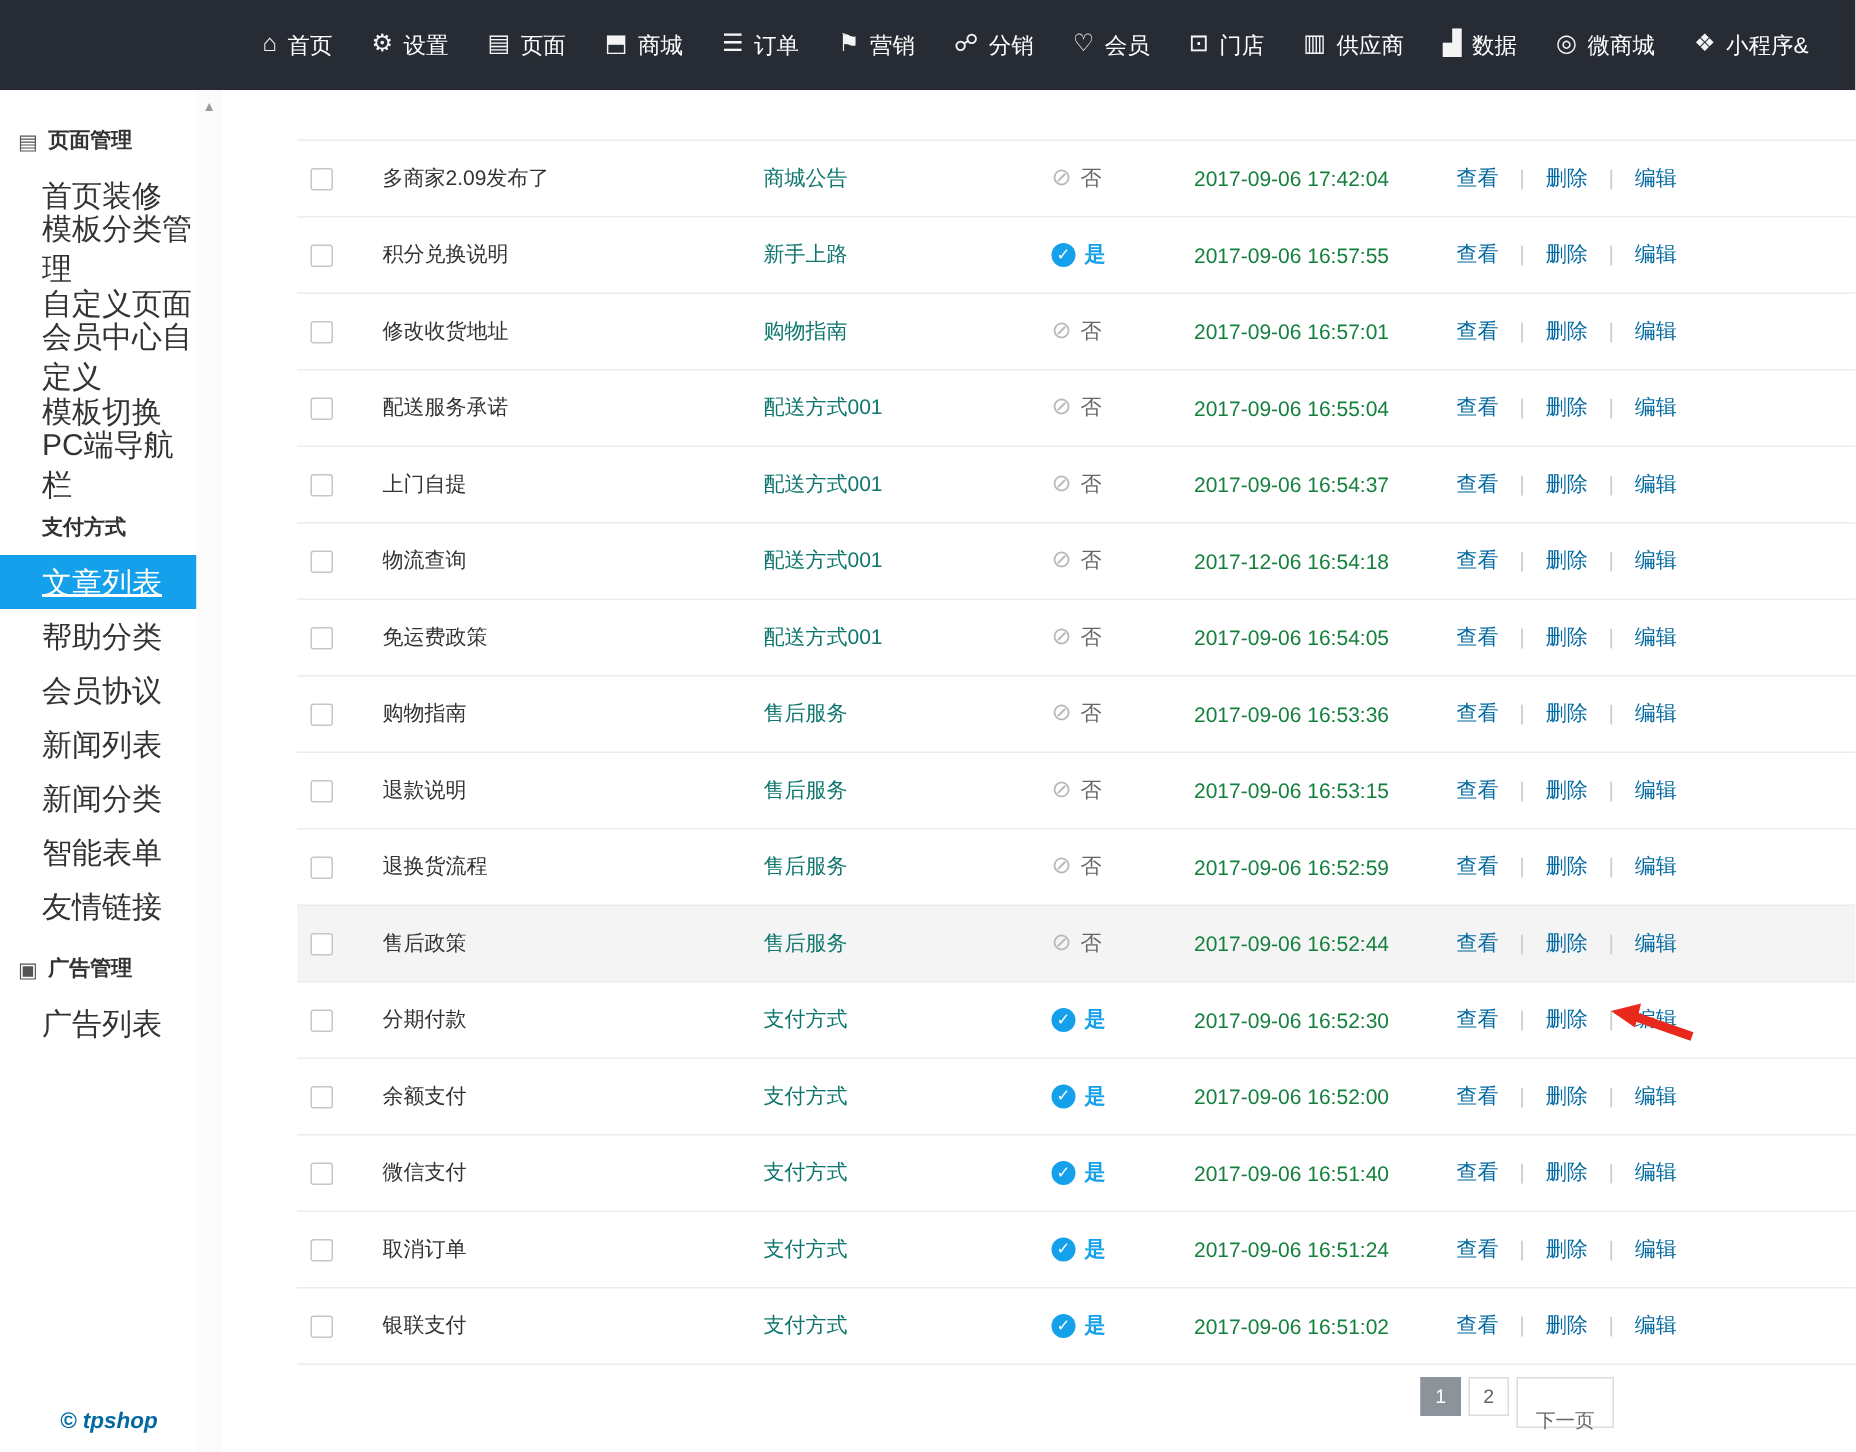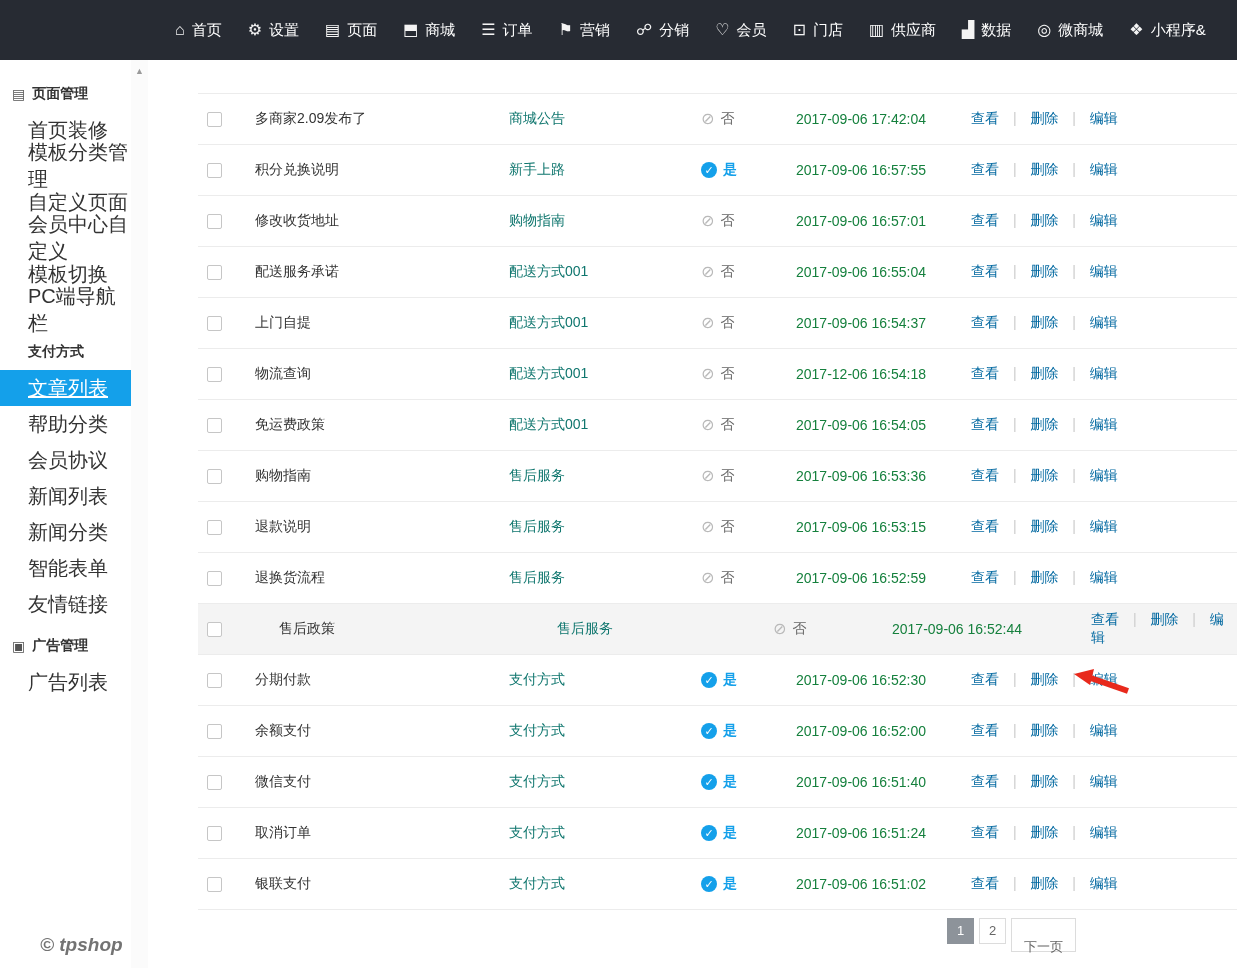--- a/index.html
+++ b/index.html
@@ -18,33 +18,33 @@
   
   .sidebar { position:absolute; top:60px; left:0; width:131px; bottom:0;
     background:#fff; padding-top:10px; z-index:4; }
   .s-header { height:36px; margin-top:6px; display:flex; align-items:center;
     gap:7px; padding-left:12px; font-size:14px; font-weight:bold; color:#333; }
   .s-header.no-icon { padding-left:28px; }
   .s-header .sicon-h { font-size:14px; color:#555; }
   .s-item { height:36px; display:flex; align-items:center; padding-left:28px;
     font-size:20px; color:#333; cursor:pointer; }
   .s-item.active { background:#14a0ea; color:#fff;text-decoration:underline; }
-  .side-footer { position:absolute; bottom:12px; left:40px; color:#737373;
-    font-size:19px; font-weight:bold; font-style:italic; }
+  .side-footer { position:absolute; bottom:12px; left:40px; color:#0369a1;
+    font-size:15px; font-weight:bold; font-style:italic; }
 
   .side-scroll { position:absolute; top:60px; left:131px; width:17px; bottom:0;
     background:#fbfbfb; text-align:center; z-index:4; }
   .scroll-up { color:#9a9a9a; font-size:9px; padding-top:6px; cursor:pointer; }
 
   
   .table { position:absolute; top:93px; left:198px; right:0;
     border-top:1px solid #ececec; background:#fff; }
   .row { display:flex; align-items:center; height:51px;
     border-bottom:1px solid #ececec; font-size:14px; color:#333; }
-  .row.hl { background:#f4f4f4;gap:24px; }
+  .row.hl { background:#f4f4f4; }
   .c-check { width:57px; padding-left:9px; }
   .checkbox { display:inline-block; width:15px; height:15px; background:#fff;
     border:1px solid #c6c6c6; border-radius:2px; vertical-align:middle; cursor:pointer; }
   .c-title { width:243px; color:#333; }
   .c-cat   { width:192px; color:#0f766e;margin-left:11px; }
   .c-status{ width:95px; display:flex; align-items:center; gap:6px; }
   .sicon.no { color:#b9b9b9; font-size:16px; line-height:1; }
   .sicon.yes { display:inline-block; width:16px; height:16px; border-radius:50%;
     background:#14a0ea; color:#fff; font-size:11px; line-height:16px;
     text-align:center; font-weight:bold; }

